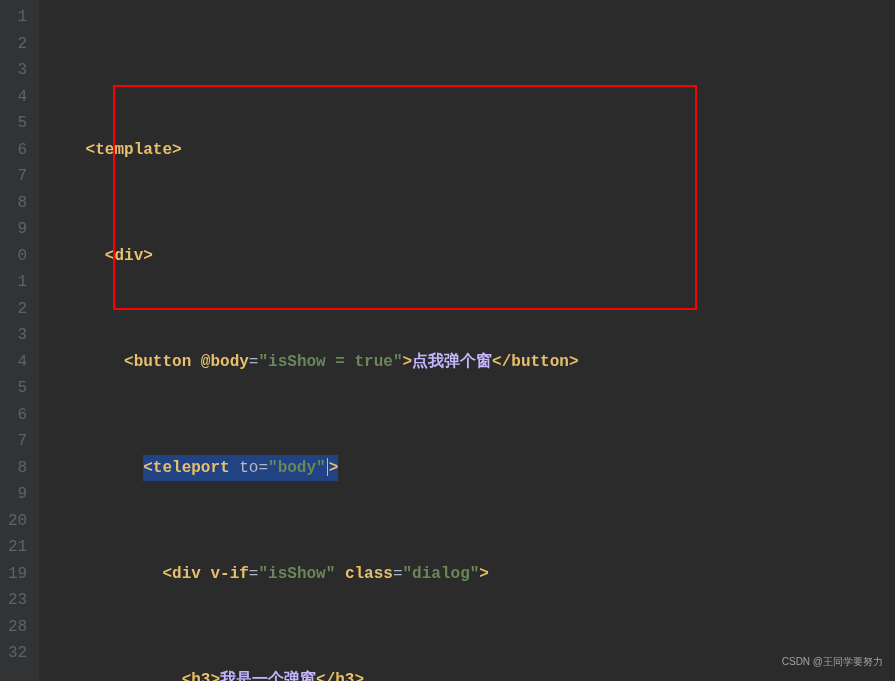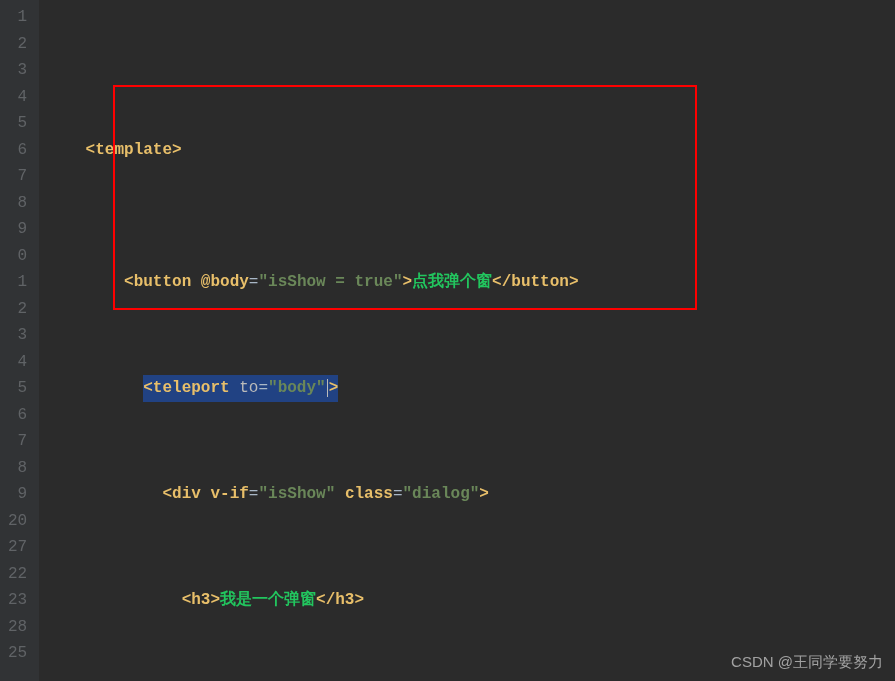--- a/index.html
+++ b/index.html
@@ -36,38 +36,38 @@
     border:2px solid #ff0000;
     pointer-events:none;
   }
   .watermark {
     position:absolute;
     right:12px;
     bottom:6px;
     color:#c9c9c9;
     opacity:0.75;
     font-family:"Microsoft YaHei","PingFang SC",sans-serif;
-    font-size:15px;
+    font-size:10px;
   }
   .cursor-bar {
     display:inline-block;
     width:1px;
     height:18px;
     background:#bbbbbb;
     vertical-align:middle;
     margin:0 1px;
   }
   
   .br   { color:#e8bf6a; font-weight:bold; }      
   .tag  { color:#e8bf6a; font-weight:bold; }      
   .attrY{ color:#e8bf6a; font-weight:bold; }      
   .attrW{ color:#bababa; font-weight:normal; }      
   .eq   { color:#a9b7c6; }
   .str  { color:#6a8759; font-weight:bold; }      
-  .txt  { color:#22c55e; font-weight:bold; }
+  .txt  { color:#c4b5fd; font-weight:bold; }
   .hl   { background:#214283; display:inline-block; height:26.5px; }
 </style>
 </head>
 <body>
 
 <div class="editor">
   <div class="gutter">
     <div>1</div>
     <div>2</div>
     <div>3</div>
@@ -81,33 +81,34 @@
     <div>1</div>
     <div>2</div>
     <div>3</div>
     <div>4</div>
     <div>5</div>
     <div>6</div>
     <div>7</div>
     <div>8</div>
     <div>9</div>
     <div>20</div>
-    <div>27</div>
-    <div>22</div>
+    <div>21</div>
+    <div>19</div>
     <div>23</div>
     <div>28</div>
-    <div>25</div>
+    <div>32</div>
   </div>
 
   <div class="code">
     <div class="redbox" style="top:85px;left:74px;width:584px;height:225px;"></div>
 
     
     <div class="code-line"><span class="txt">    </span><span class="br">&lt;</span><span class="tag">template</span><span class="br">&gt;</span></div>
     
+    <div class="code-line"><span class="txt">      </span><span class="br">&lt;</span><span class="tag">div</span><span class="br">&gt;</span></div>
     
     <div class="code-line"><span class="txt">        </span><span class="br">&lt;</span><span class="tag">button</span><span> </span><span class="attrY">@body</span><span class="eq">=</span><span class="str">"isShow = true"</span><span class="br">&gt;</span><span class="txt">点我弹个窗</span><span class="br">&lt;/</span><span class="tag">button</span><span class="br">&gt;</span></div>
     
     <div class="code-line"><span class="txt">          </span><span class="hl"><span class="br">&lt;</span><span class="tag">teleport</span><span> </span><span class="attrW">to</span><span class="eq">=</span><span class="str">"body"</span><span class="cursor-bar"></span><span class="br">&gt;</span></span></div>
     
     <div class="code-line"><span class="txt">            </span><span class="br">&lt;</span><span class="tag">div</span><span> </span><span class="attrY">v-if</span><span class="eq">=</span><span class="str">"isShow"</span><span> </span><span class="attrY">class</span><span class="eq">=</span><span class="str">"dialog"</span><span class="br">&gt;</span></div>
     
     <div class="code-line"><span class="txt">              </span><span class="br">&lt;</span><span class="tag">h3</span><span class="br">&gt;</span><span class="txt">我是一个弹窗</span><span class="br">&lt;/</span><span class="tag">h3</span><span class="br">&gt;</span></div>
     
     

